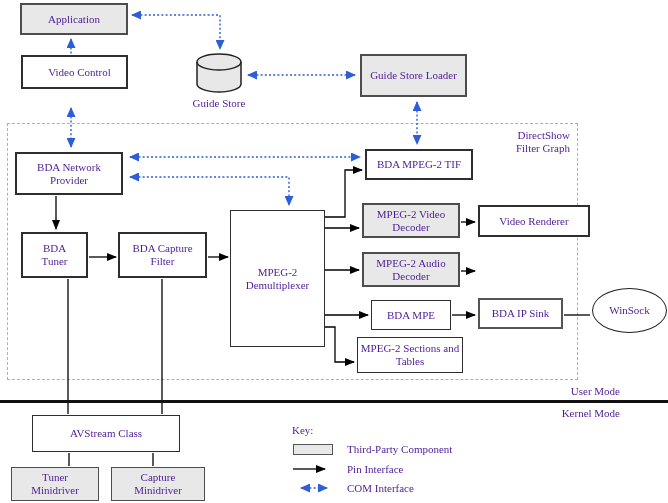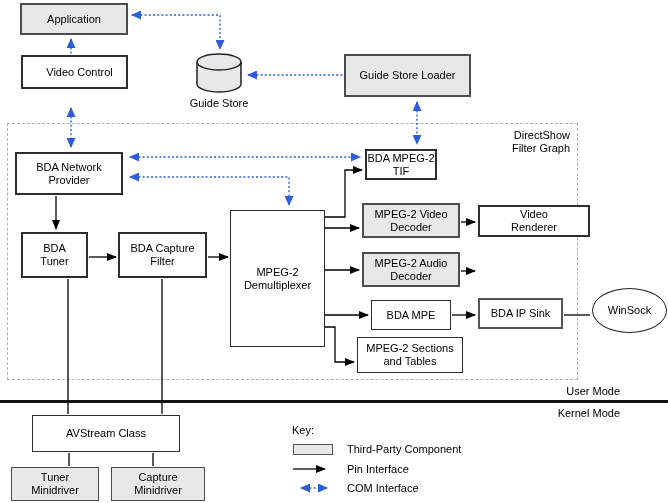--- a/index.html
+++ b/index.html
@@ -1,18 +1,18 @@
 <!DOCTYPE html>
 <html><head>
 <meta charset="utf-8">
 <style>
   html,body{margin:0;padding:0;background:#fff;}
   #stage{
     position:relative;width:668px;height:503px;background:#fff;overflow:hidden;
-    font-family:Liberation Sans, sans-serif;color:#000000;
+    font-family:Liberation Serif, serif;color:#4c1d95;
   }
   .node{
     position:absolute;display:flex;align-items:center;justify-content:center;
     text-align:center;font-size:11px;line-height:13px;background:#fff;
     border:2px solid #2e2e2e;box-sizing:border-box;
   }
   .shaded{background:#e8e8e8;border-color:#4d4d4d;}
   .thin{border-width:1px;}
   .ellipse{border:1px solid #222;border-radius:50%;}
   .lbl{position:absolute;font-size:11px;line-height:13px;}
@@ -82,21 +82,21 @@
   <div class="node" style="left:21px;top:55px;width:107px;height:34px;padding-left:10px;">
     <span>Video Control</span>
   </div>
 
   <svg style="position:absolute;left:194px;top:51px;" width="50" height="44">
     <path d="M3,11 L3,33 A22,8 0 0 0 47,33 L47,11" fill="#e8e8e8" stroke="#222" stroke-width="1.5"></path>
     <ellipse cx="25" cy="11" rx="22" ry="8" fill="#e8e8e8" stroke="#222" stroke-width="1.5"></ellipse>
   </svg>
   <div class="lbl" style="left:179px;top:97px;width:80px;text-align:center;">Guide Store</div>
 
-  <div class="node shaded" style="left:344px;top:54px;width:127px;height:43px;text-align:center;">
+  <div class="node shaded" style="left:360px;top:54px;width:107px;height:43px;text-align:center;">
     <span>Guide Store Loader</span>
   </div>
 
   <div class="lbl r" style="left:420px;top:129px;width:150px;">
     <div>DirectShow</div>
     <div>Filter Graph</div>
   </div>
 
   <div class="node" style="left:15px;top:152px;width:108px;height:43px;">
     <span>BDA Network Provider</span>
@@ -107,21 +107,21 @@
   </div>
 
   <div class="node" style="left:118px;top:232px;width:89px;height:46px;">
     <span>BDA Capture Filter</span>
   </div>
 
   <div class="node thin" style="left:230px;top:210px;width:95px;height:137px;">
     <span>MPEG-2 Demultiplexer</span>
   </div>
 
-  <div class="node" style="left:365px;top:149px;width:72px;height:31px;align-items:center;">
+  <div class="node" style="left:365px;top:149px;width:108px;height:31px;align-items:center;">
     <span>BDA MPEG-2 TIF</span>
   </div>
 
   <div class="node shaded" style="left:362px;top:203px;width:98px;height:35px;">
     <span>MPEG-2 Video Decoder</span>
   </div>
 
   <div class="node" style="left:478px;top:205px;width:112px;height:32px;">
     <span style="max-width:70px;">Video Renderer</span>
   </div>

